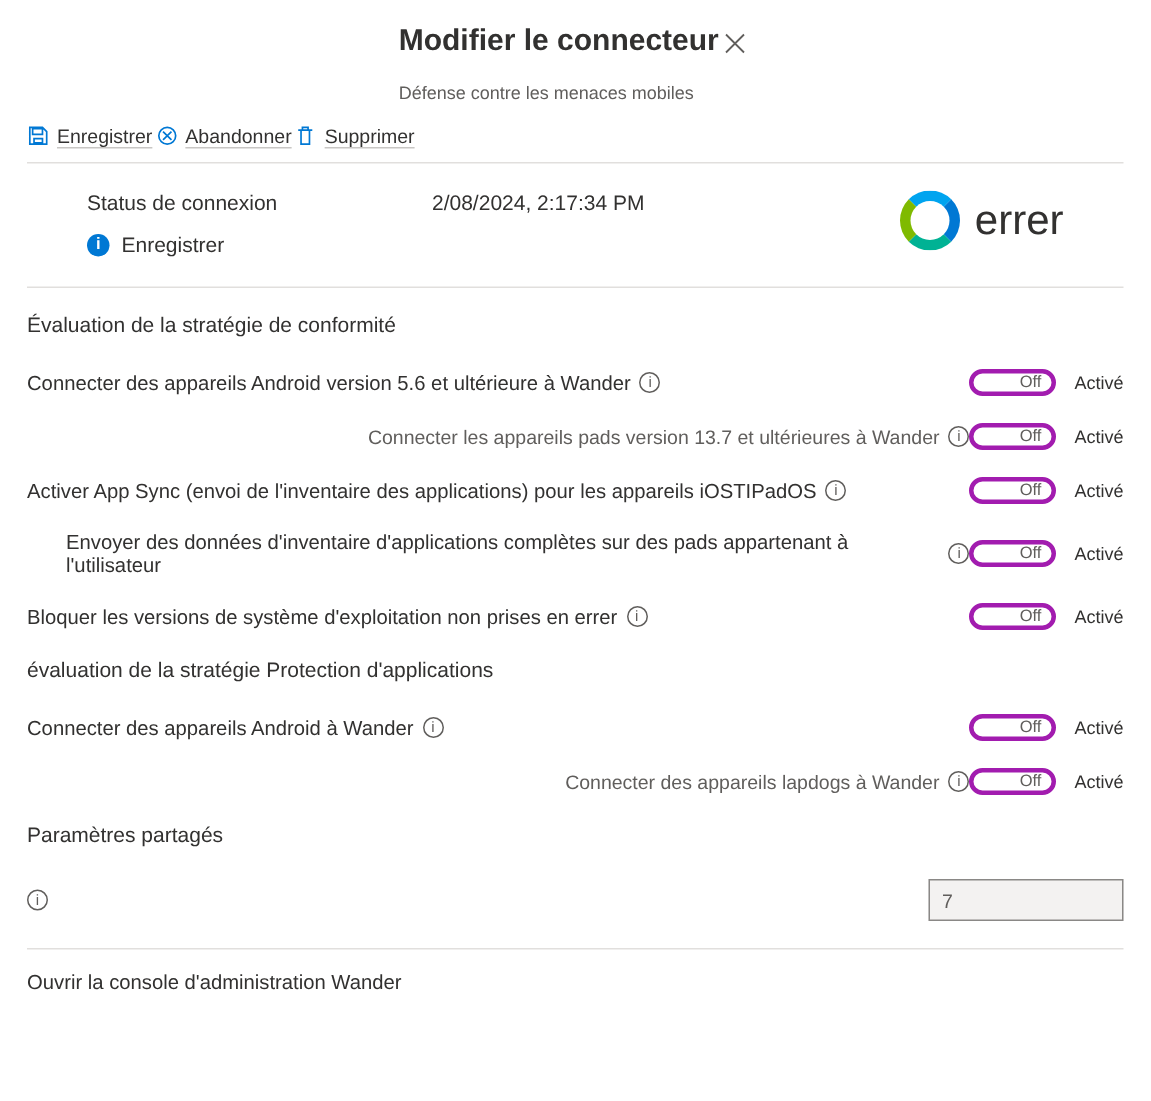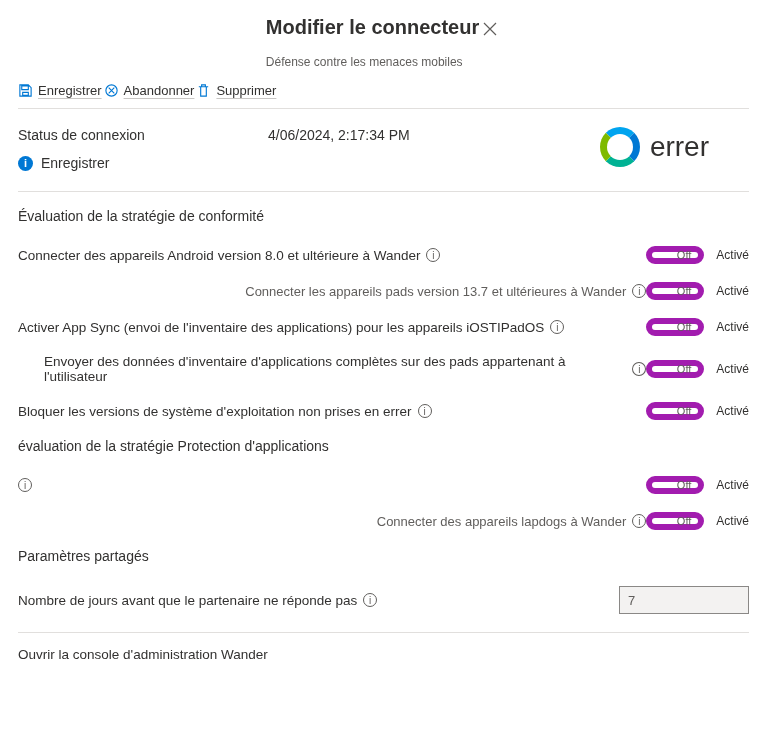--- a/index.html
+++ b/index.html
@@ -5,36 +5,36 @@
     * { box-sizing: border-box; margin: 0; padding: 0; }
     body { font-family: "Segoe UI", Arial, sans-serif; font-size: 14px; color: #323130; padding: 16px 18px; width: 767px; }
     .header { display: flex; justify-content: center; align-items: flex-start; }
     .title { font-size: 20px; font-weight: 600; }
     .subtitle { font-size: 12px; color: #605e5c; margin-top: 16px; }
     .close { font-size: 18px; color: #605e5c; cursor: pointer; padding: 4px; }
     .toolbar { display: flex; gap: 2px; margin-top: 14px; align-items: center; text-align: right; }
     .toolbar-item { display: flex; align-items: center; gap: 5px; font-size: 13px; color: #323130; cursor: pointer; text-decoration: underline; text-decoration-color: #c8c6c4; text-underline-offset: 3px;}
     .toolbar-item svg { width: 15px; height: 15px; }
     .divider { border: none; border-top: 1px solid #e1dfdd; margin: 10px 0 18px 0; }
-    .status-row { display: flex; align-items: flex-start; gap: 20px; margin-bottom: 20px;}
+    .status-row { display: flex; align-items: flex-start; margin-bottom: 20px; margin-left: 40px;}
     .status-col { flex: 0 0 230px; }
     .status-label { font-size: 14px; color: #323130; margin-bottom: 12px; }
     .status-val { display:flex; align-items:center; gap:8px; font-size:14px; color:#323130;}
     .status-icon { width:15px; height:15px; border-radius:50%; background:#0078d4; display:inline-flex; align-items:center; justify-content:center; color:#fff; font-size:11px; font-weight:bold;}
     .brand { flex:1; display:flex; justify-content:flex-end; align-items:center; gap:10px; padding-right: 40px;}
     .brand-circle { width:40px; height:40px; border:7px solid; border-color: #00a4ef #0078d4 #00b294 #7fba00; border-radius:50%;}
     .brand-text { font-size:28px; font-weight:400; color:#323130;text-align:right;}
     .section-heading { font-size: 14px; font-weight:400; color: #323130; margin: 16px 0 22px 0; }
     .setting-row { display:flex; align-items:center; justify-content:space-between; margin-bottom: 18px; }
     .setting-row.indent .setting-label { padding-left: 26px; }
     .setting-label { font-size:13.5px; color:#323130; flex:1; display:flex; align-items:center; gap:6px;}
     .setting-label.muted { color:#605e5c; font-size:13px;justify-content:flex-end;}
     .info-icon { display:inline-flex; width:14px; height:14px; border:1px solid #605e5c; border-radius:50%; align-items:center; justify-content:center; font-size:10px; color:#605e5c;}
     .toggle-group { display:flex; align-items:center; gap:12px; }
-    .toggle-pill { width: 58px; height: 18px; border:6px solid #a21caf; border-radius:10px; background:#fff; display:flex; align-items:center; padding:0 7px; cursor:pointer; justify-content:flex-end;}
+    .toggle-pill { width: 58px; height: 18px; border:3px solid #a21caf; border-radius:10px; background:#fff; display:flex; align-items:center; padding:0 7px; cursor:pointer; justify-content:flex-end;}
     .toggle-pill .off-text { font-size:11px; color:#605e5c;}
     .toggle-pill::before { content:''; width:10px; height:10px; border-radius:50%; background:#8a8886; margin-right:auto; display:none;}
     .toggle-on-label { font-size:12px; color:#323130;}
     .num-input { width:130px; height:28px; border:1px solid #8a8886; background:#f3f2f1; color:#605e5c; font-size:13px; padding:0 8px; }
     .section-divider { border:none; border-top:1px solid #e1dfdd; margin: 4px 0 14px 0; }
   </style>
 </head>
 <body>
 
 <div class="header">
@@ -76,36 +76,36 @@
 <div class="status-row">
   <div class="status-col">
     <div class="status-label">Status de connexion</div>
     <div class="status-val">
       <span class="status-icon">i</span>
       <span>Enregistrer</span>
     </div>
   </div>
   <div class="status-col">
     <div class="status-val">
-      <span>4/06/2024, 2:17:34 PM</span>
+      <span>2/08/2024, 2:17:34 PM</span>
     </div>
   </div>
   <div class="brand">
     <div class="brand-circle"></div>
     <div class="brand-text">errer</div>
   </div>
 </div>
 
 <hr class="section-divider">
 
 <div class="section-heading">Évaluation de la stratégie de conformité</div>
 
 <div class="setting-row">
   <div class="setting-label">
-    <span>Connecter des appareils Android version 8.0 et ultérieure à Wander</span>
+    <span>Connecter des appareils Android version 5.6 et ultérieure à Wander</span>
     <span class="info-icon">i</span>
   </div>
   <div class="toggle-group">
     <div class="toggle-pill">
         <span class="off-text">Off</span>
       </div>
     <span class="toggle-on-label">Activé</span>
   </div>
 </div>
 
@@ -158,20 +158,21 @@
         <span class="off-text">Off</span>
       </div>
     <span class="toggle-on-label">Activé</span>
   </div>
 </div>
 
 <div class="section-heading">évaluation de la stratégie Protection d'applications</div>
 
 <div class="setting-row">
   <div class="setting-label">
+    <span>Connecter des appareils Android à Wander</span>
     <span class="info-icon">i</span>
   </div>
   <div class="toggle-group">
     <div class="toggle-pill">
         <span class="off-text">Off</span>
       </div>
     <span class="toggle-on-label">Activé</span>
   </div>
 </div>
 
@@ -185,21 +186,20 @@
         <span class="off-text">Off</span>
       </div>
     <span class="toggle-on-label">Activé</span>
   </div>
 </div>
 
 <div class="section-heading">Paramètres partagés</div>
 
 <div class="setting-row">
   <div class="setting-label">
-    <span>Nombre de jours avant que le partenaire ne réponde pas</span>
     <span class="info-icon">i</span>
   </div>
   <input class="num-input" type="text" value="7" style="">
 </div>
 
 <hr class="section-divider">
 
 <div class="setting-label">Ouvrir la console d'administration Wander</div>
 
 </body></html>

